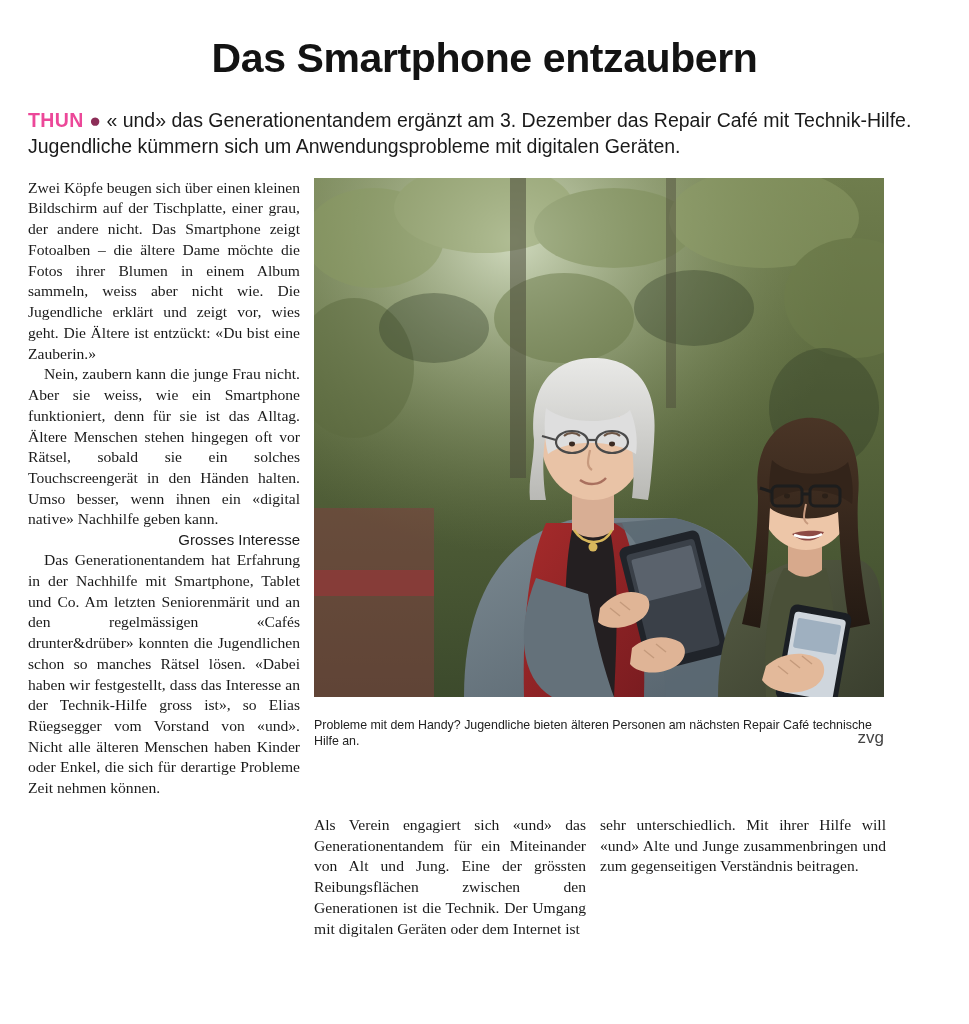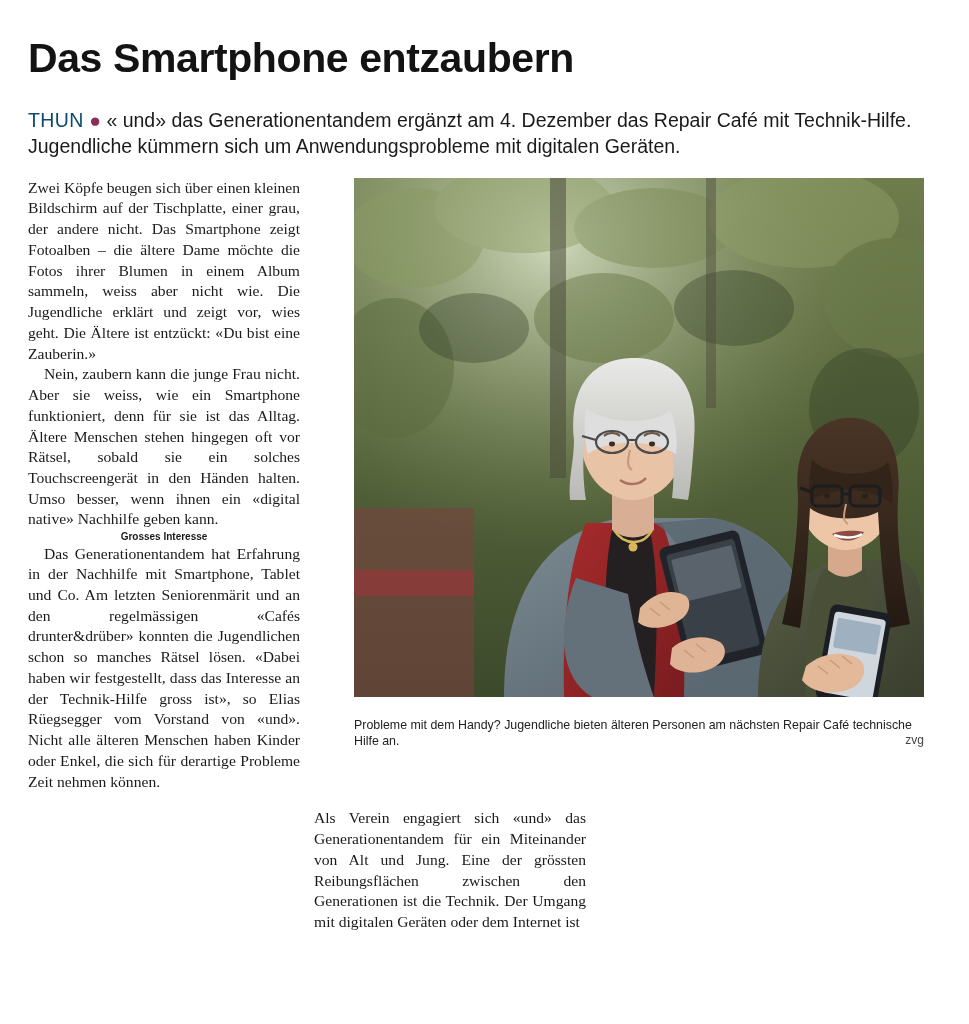--- a/index.html
+++ b/index.html
@@ -21,54 +21,54 @@
     position: relative;
     box-sizing: border-box;
     padding: 0 28px;
   }
 
   
   .headline {
     font-family: "Liberation Sans", sans-serif;
     font-weight: bold;
     font-size: 41px;
+    text-align: center;
     letter-spacing: -0.4px;
     margin: 36px 0 0 0;
     line-height: 1.1;
     color: #131313;
   }
 
   
   .lead {
     font-family: "Liberation Sans", sans-serif;
     font-size: 19.5px;
     line-height: 1.35;
     margin: 26px 0 0 0;
     color: #1a1a1a;
   }
   .lead .place {
-    color: #0c4a6e;
-    font-weight: normal;
+    color: #ec4899;
+    font-weight: bold;
     letter-spacing: 0.4px;
   }
   .lead .bullet {
     color: #8c2d57;
     font-weight: bold;
   }
 
   
   .body-area {
     margin-top: 18px;
     position: relative;
   }
 
   .top-block {
     display: flex;
     align-items: flex-start;
-    gap: 40px;
   }
 
   .col-left {
     width: 286px;
     flex: 0 0 286px;
     padding-right: 14px;
     box-sizing: border-box;
   }
 
   .photo-block {
@@ -85,25 +85,25 @@
   }
   .article-text p {
     margin: 0;
     text-indent: 0;
   }
   .article-text p + p {
     text-indent: 16px;
   }
   .subhead {
     font-family: "Liberation Sans", sans-serif;
-    font-weight: bold;
-    font-size: 10px;
+    font-weight: normal;
+    font-size: 15px;
     margin: 13px 0 1px 0;
     text-indent: 0 !important;
-    text-align: center;
+    text-align: right;
   }
 
   
   .photo {
     width: 570px;
     height: 519px;
     position: relative;
     overflow: hidden;
     background: #4a5338;
   }
@@ -115,21 +115,21 @@
     line-height: 1.3;
     color: #222;
     margin-top: 20px;
     position: relative;
     width: 570px;
   }
   .caption .credit {
     position: absolute;
     right: 0;
     bottom: 0;
-    font-size: 12px;
+    font-size: 17px;
     color: #444;
     text-align: right;
   }
 
   
   .bottom-block {
     display: flex;
     margin-top: 16px;
     align-items: flex-start;
   }
@@ -144,21 +144,21 @@
 </head>
 <body>
 
 <div class="page">
 
   <h1 class="headline">Das Smartphone entzaubern</h1>
 
   <p class="lead">
     <span class="place">THUN</span>
     <span class="bullet">●</span>
-    <span>« und» das Generationentandem ergänzt am 4. Dezember das Repair Café mit Technik-Hilfe. Jugendliche kümmern sich um Anwendungsprobleme mit digitalen Geräten.</span>
+    <span>« und» das Generationentandem ergänzt am 3. Dezember das Repair Café mit Technik-Hilfe. Jugendliche kümmern sich um Anwendungsprobleme mit digitalen Geräten.</span>
   </p>
 
   <div class="body-area">
 
     <div class="top-block">
 
       <div class="col-left article-text">
         <p>Zwei Köpfe beugen sich über einen kleinen Bildschirm auf der Tischplatte, einer grau, der andere nicht. Das Smartphone zeigt Fotoalben – die ältere Dame möchte die Fotos ihrer Blumen in einem Album sammeln, weiss aber nicht wie. Die Jugendliche erklärt und zeigt vor, wies geht. Die Ältere ist entzückt: «Du bist eine Zauberin.»</p>
         <p>Nein, zaubern kann die junge Frau nicht. Aber sie weiss, wie ein Smartphone funktioniert, denn für sie ist das Alltag. Ältere Menschen stehen hingegen oft vor Rätsel, sobald sie ein solches Touchscreengerät in den Händen halten. Umso besser, wenn ihnen ein «digital native» Nachhilfe geben kann.</p>
         <p class="subhead">Grosses Interesse</p>
@@ -325,16 +325,20 @@
 
     </div>
 
     <div class="bottom-block">
       <div class="bcol"></div>
 
       <div class="bcol article-text">
         <p>Als Verein engagiert sich «und» das Generationentandem für ein Miteinander von Alt und Jung. Eine der grössten Reibungsflächen zwischen den Generationen ist die Technik. Der Umgang mit digitalen Geräten oder dem Internet ist</p>
       </div>
 
+      <div class="bcol last article-text">
+        <p>sehr unterschiedlich. Mit ihrer Hilfe will «und» Alte und Junge zusammenbringen und zum gegenseitigen Verständnis beitragen.</p>
+
+      </div>
     </div>
 
   </div>
 </div>
 
 </body></html>

